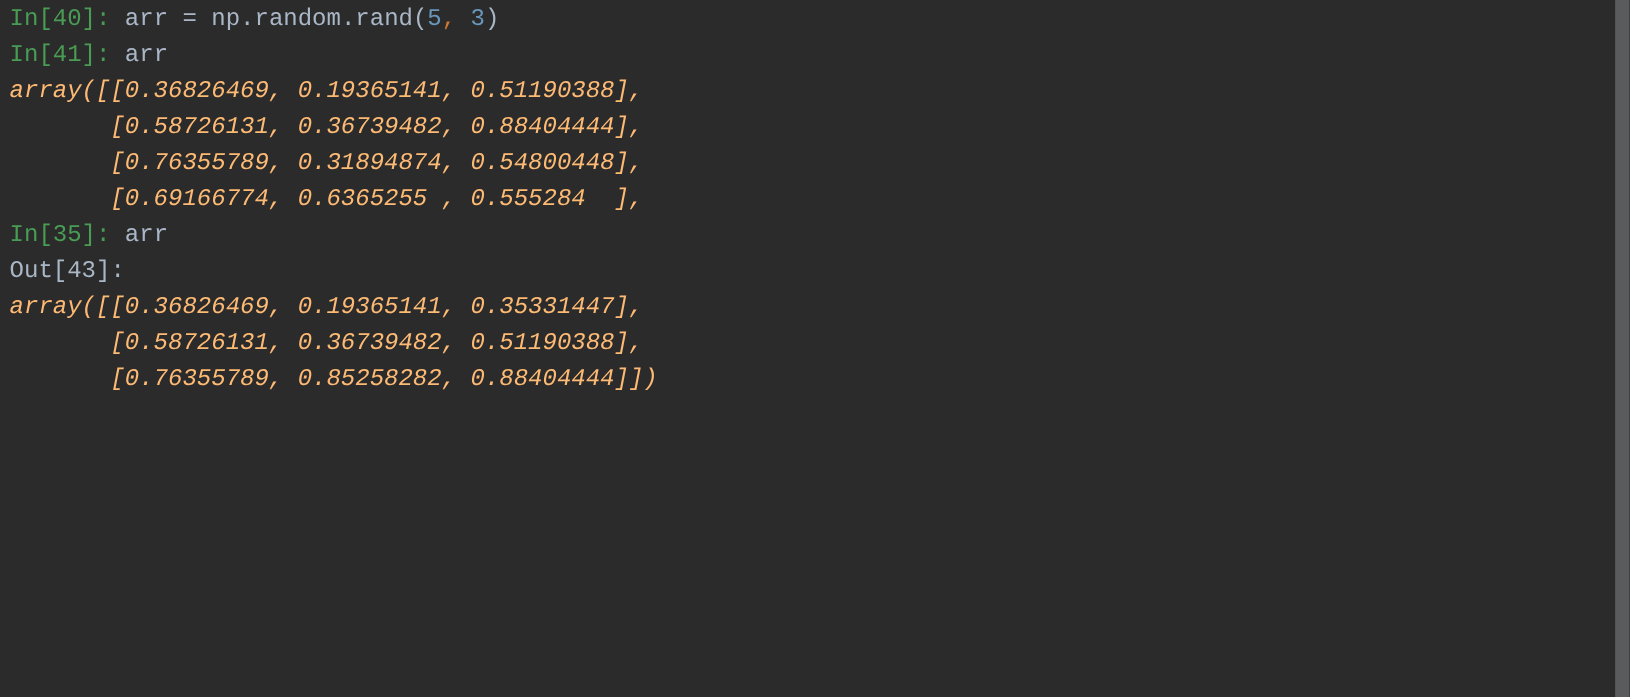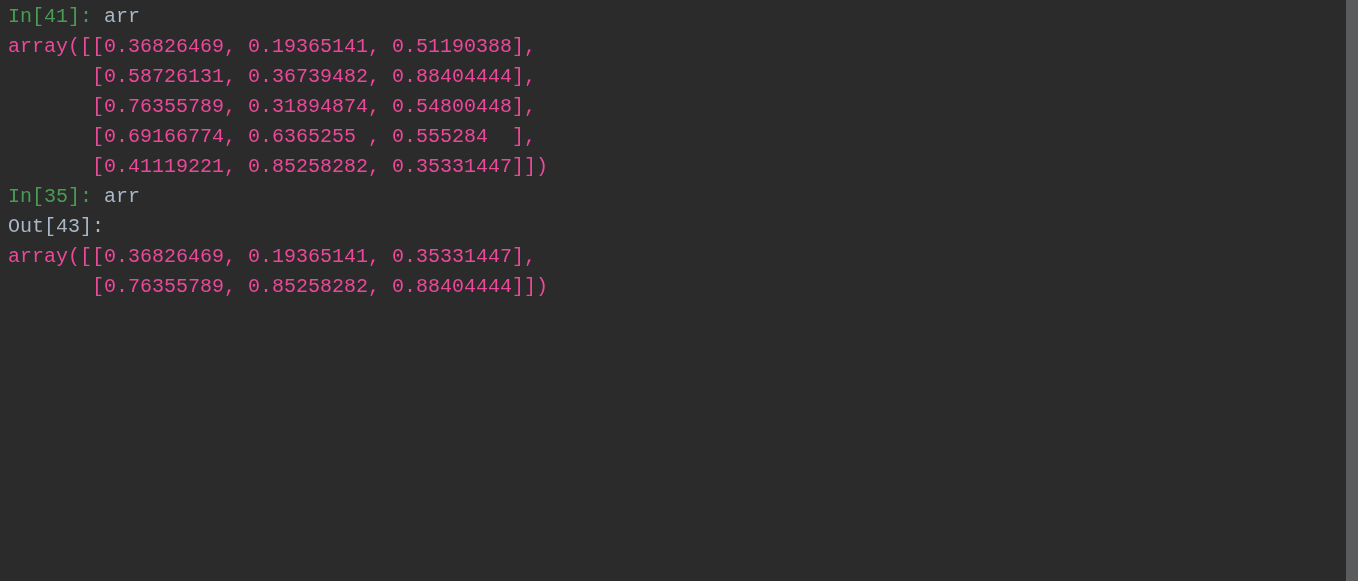--- a/index.html
+++ b/index.html
@@ -40,21 +40,22 @@
     .paren {
       color: #a9b7c6;
     }
     .num {
       color: #6897bb;
     }
     .comma {
       color: #cc7832;
     }
     .output-text {
-      color: #ec4899;
+      color: #fdba74;
+      font-style: italic;
     }
     .scrollbar {
       position: absolute;
       right: 0;
       top: 0;
       bottom: 0;
       width: 12px;
       background: #3c3f41;
     }
     .scrollbar-thumb {
@@ -65,35 +66,36 @@
       top: 0;
       background: #595b5d;
       border-radius: 0;
     }
   </style>
 </head>
 <body>
 
 <div>
 
+<div class="line"><span class="prompt-in">In[40]:</span><span class="var"> arr </span><span class="op">=</span><span class="var"> np</span><span class="op">.</span><span class="var">random</span><span class="op">.</span><span class="func">rand</span><span class="paren">(</span><span class="num">5</span><span class="comma">, </span><span class="num">3</span><span class="paren">)</span></div>
 
 <div class="line"><span class="prompt-in">In[41]:</span><span class="var"> arr</span></div>
 
 
 <div class="line output-text">array([[0.36826469, 0.19365141, 0.51190388],</div>
 <div class="line output-text">       [0.58726131, 0.36739482, 0.88404444],</div>
 <div class="line output-text">       [0.76355789, 0.31894874, 0.54800448],</div>
 <div class="line output-text">       [0.69166774, 0.6365255 , 0.555284  ],</div>
-<div class="line output-text">       [0.41119221, 0.85258282, 0.35331447]])</div>
 
 
 <div class="line"><span class="prompt-in">In[35]:</span><span class="var"> arr</span></div>
 
 <div class="line"><span class="prompt-out">Out[43]:</span></div>
 
 <div class="line output-text">array([[0.36826469, 0.19365141, 0.35331447],</div>
+<div class="line output-text">       [0.58726131, 0.36739482, 0.51190388],</div>
 <div class="line output-text">       [0.76355789, 0.85258282, 0.88404444]])</div>
 
 </div>
 
 <div class="scrollbar">
   <div class="scrollbar-thumb"></div>
 </div>
 
 </body></html>

